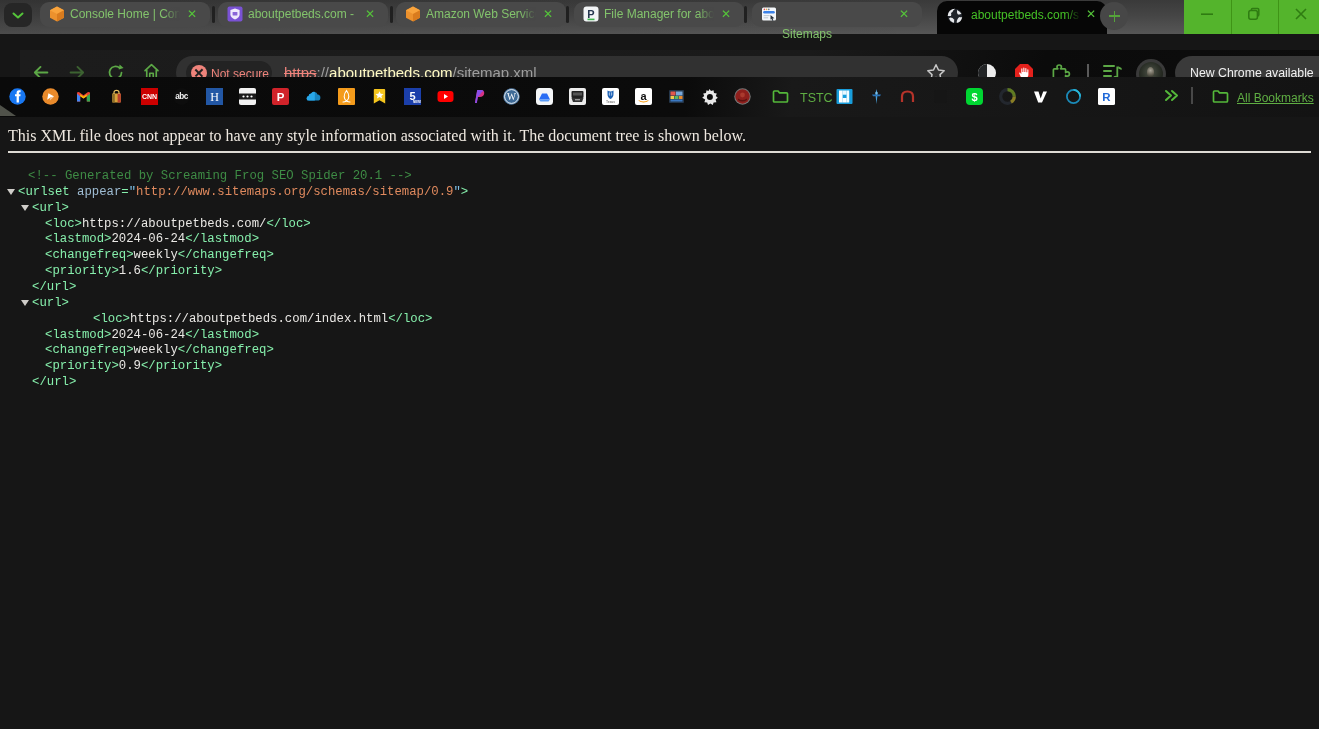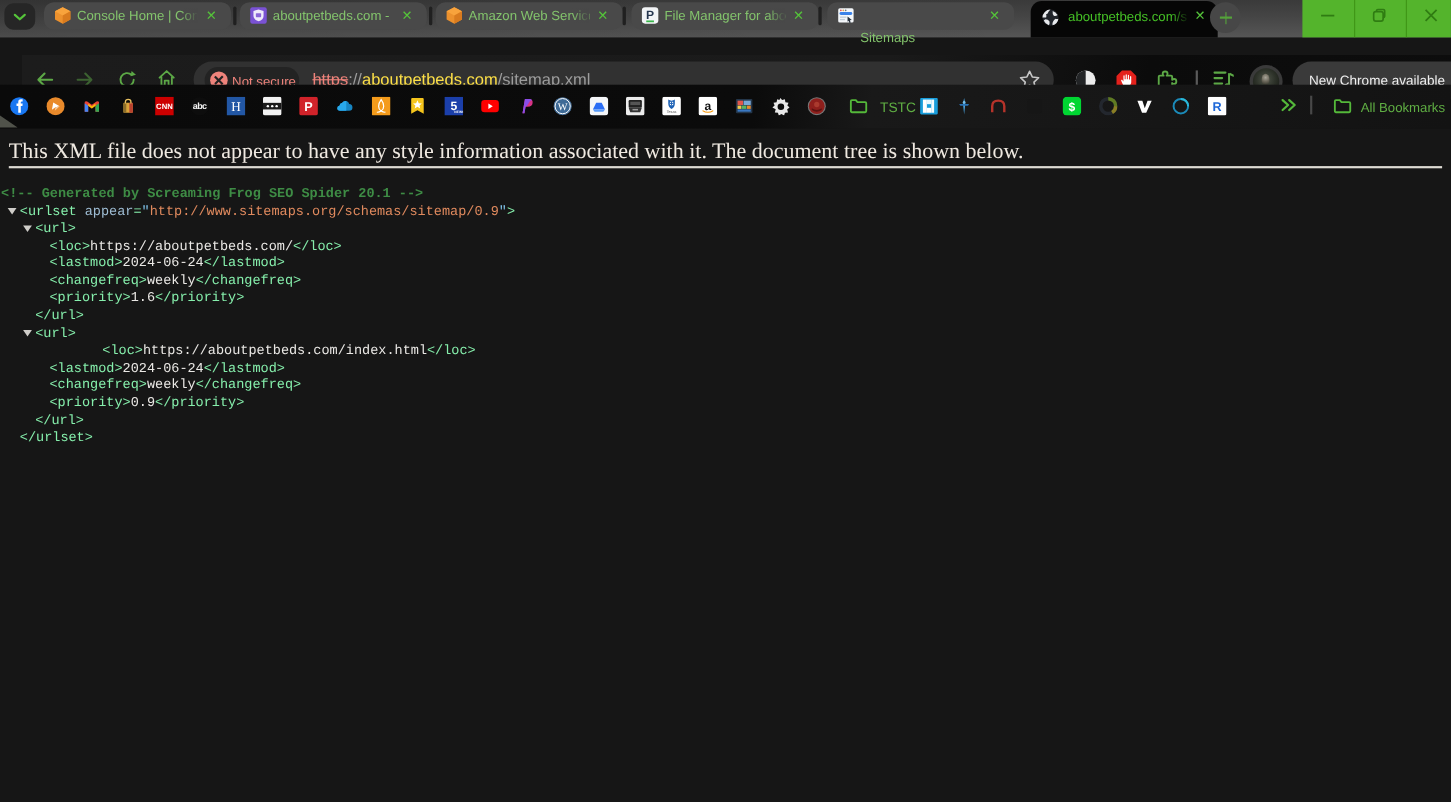--- a/index.html
+++ b/index.html
@@ -40,37 +40,37 @@
   .navico { position:absolute; top:0; }
   #urlbar { position:absolute; left:156px; top:6px; width:782px; height:33px; border-radius:16.5px; background:#313131; }
   #chip { position:absolute; left:10px; top:5px; width:86px; height:24px; border-radius:12px; background:#232323; }
   #chip .ic { position:absolute; left:5px; top:4px; width:16px; height:16px; border-radius:50%; background:#ee837b; }
   #chip .ic:before, #chip .ic:after { content:""; position:absolute; left:3.2px; top:7.2px; width:9.6px; height:1.8px; background:#222; }
   #chip .ic:before { transform:rotate(45deg); }
   #chip .ic:after { transform:rotate(-45deg); }
   #chip .tx { position:absolute; left:25px; top:5.5px; font-size:12px; color:#ee837b; }
   #urltext { position:absolute; left:108px; top:8px; font-size:15px; color:#9d9d9d; }
   #urltext .red { color:#ee837b; text-decoration:line-through; }
-  #urltext .w { color:#fde047; }
+  #urltext .w { color:#fef9c3; }
   #newchrome { position:absolute; left:1155px; top:6px; width:161px; height:34px; border-radius:17px; background:#3a3a3a; }
   #newchrome .tx { position:absolute; left:15px; top:10px; font-size:12.3px; color:#f0f0f0; white-space:nowrap; }
   .vsep { position:absolute; background:#5a5a5a; }
 
   
   #bookbar { position:absolute; left:0; top:77px; width:1319px; height:40px;
     background:linear-gradient(96deg, #0a0a0a 0%, #0b0b0b 52%, #191919 60%, #131313 100%); }
   .bm { position:absolute; top:11px; width:17px; height:17px; margin-left:-1px; }
   .bmtxt { position:absolute; top:14px; font-size:12px; color:#5fae43; white-space:nowrap; }
   #wedge { position:absolute; left:0; top:105px; width:0; height:0;
      border-bottom:11.5px solid #50524a; border-right:16px solid transparent; }
 
   
   #content { position:absolute; left:0; top:117px; width:1319px; height:612px; background:#161616; }
   #xmlmsg { position:absolute; left:8px; top:10px; font-family:"Liberation Serif", serif;
-     font-size:20px; color:#efe9e1; }
+     font-size:16px; color:#efe9e1; }
   #xhr { position:absolute; left:8px; top:34px; width:1303px; height:0; border-top:2.5px solid #dedbd4; }
   #xmltree { position:absolute; left:0; top:52px; width:1319px; font-family:"Liberation Mono", monospace;
      font-size:12.3px; line-height:15.86px; color:#e8e6e3; }
   #xmltree .xl span { white-space:pre; }
   .xl { position:relative; height:15.86px; }
   .tag { color:#86efac; }
   .attr { color:#9fbdd4; }
   .qq { color:#7fc1e8; }
   .val { color:#e08a5e; }
   .txt { color:#eae8e5; font-weight:normal; }
@@ -401,30 +401,30 @@
         <rect width="17" height="17" rx="1.5" fill="#fff"></rect>
         <text x="8.5" y="12.8" font-size="11.5" font-weight="bold" font-family="Liberation Sans" fill="#1e68d8" text-anchor="middle">R</text>
       </svg>
     <svg class="bm" style="left:1164px;top:10px;" viewBox="0 0 17 17">
         <path d="M3 4 L8 8.5 L3 13 M9 4 L14 8.5 L9 13" stroke="#54b83a" stroke-width="2" fill="none" stroke-linecap="round" stroke-linejoin="round"></path>
       </svg>
     <div class="vsep" style="left:1191px; top:10px; width:1.5px; height:17px; background:#484848;"></div>
     <svg class="bm" style="left:1213px;" viewBox="0 0 17 17">
         <path d="M1.5 4 Q1.5 3 2.5 3 L6 3 L7.5 4.8 L14.5 4.8 Q15.5 4.8 15.5 5.8 L15.5 13 Q15.5 14 14.5 14 L2.5 14 Q1.5 14 1.5 13 Z" fill="none" stroke="#54b83a" stroke-width="1.7"></path>
       </svg>
-    <div class="bmtxt" style="left:1237px;">All Bookmarks</div>
+    <div class="bmtxt" style="left:1237px;text-decoration:underline;">All Bookmarks</div>
   </div>
   <div id="wedge"></div>
 
   <div id="content">
     <div id="xmlmsg">This XML file does not appear to have any style information associated with it. The document tree is shown below.</div>
     <div id="xhr"></div>
     <div id="xmltree">
       <div class="xl">
-          <span class="cmt" style="position:absolute;left:1px;font-weight:bold;">&lt;!-- Generated by Screaming Frog SEO Spider 20.1 --&gt;</span>
+          <span class="cmt" style="position:absolute;left:28px;">&lt;!-- Generated by Screaming Frog SEO Spider 20.1 --&gt;</span>
         </div>
       <div class="xl">
           <span class="arr" style="left:7px;"></span>
           <span style="position:absolute;left:18px;"><span class="tag">&lt;urlset</span> <span class="attr">appear</span><span class="tag">=</span><span class="qq">"</span><span class="val">http://www.sitemaps.org/schemas/sitemap/0.9</span><span class="qq">"</span><span class="tag">&gt;</span></span>
         </div>
       <div class="xl">
           <span class="arr" style="left:21px;"></span>
           <span class="tag" style="position:absolute;left:32px;">&lt;url&gt;</span>
         </div>
       <div class="xl">
@@ -454,19 +454,16 @@
         </div>
       <div class="xl">
           <span style="position:absolute;left:45px;"><span class="tag">&lt;changefreq&gt;</span><span class="txt">weekly</span><span class="tag">&lt;/changefreq&gt;</span></span>
         </div>
       <div class="xl">
           <span style="position:absolute;left:45px;"><span class="tag">&lt;priority&gt;</span><span class="txt">0.9</span><span class="tag">&lt;/priority&gt;</span></span>
         </div>
       <div class="xl">
           <span class="tag" style="position:absolute;left:32px;">&lt;/url&gt;</span>
         </div>
-      <div class="xl">
-          <span class="tag" style="position:absolute;left:18px;">&lt;/urlset&gt;</span>
-        </div>
     </div>
   </div>
 
 </div>
 
 </body></html>

